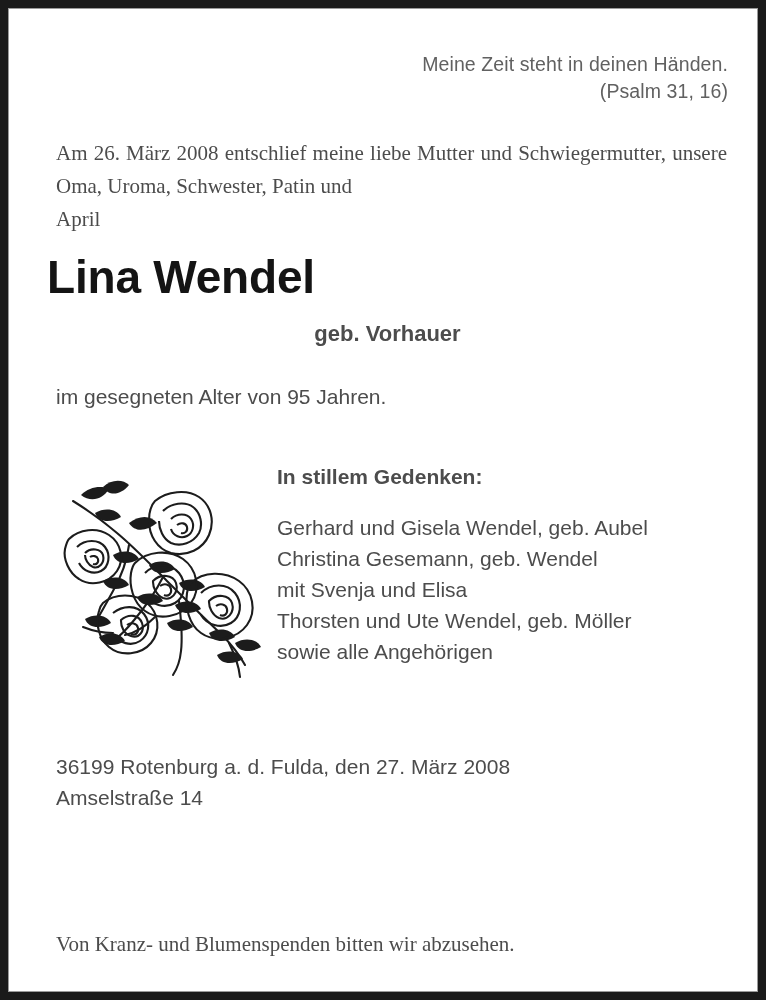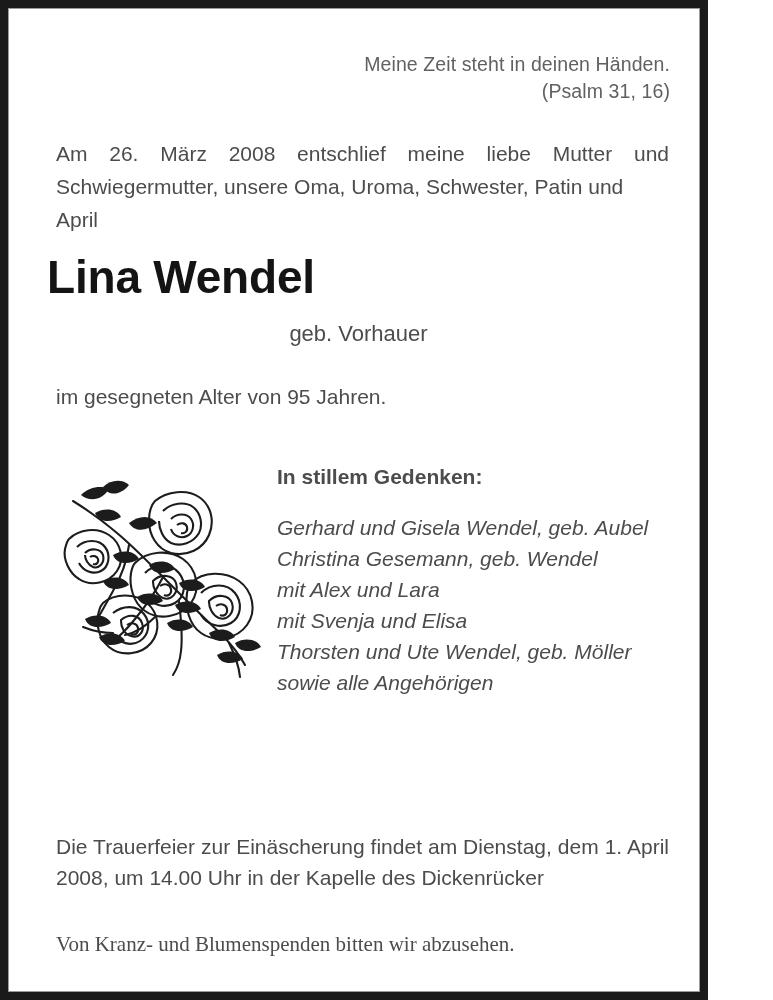--- a/index.html
+++ b/index.html
@@ -2,21 +2,21 @@
 <html><head>
 <meta charset="utf-8">
 <style>
   html, body {
     margin: 0;
     padding: 0;
     background: #ffffff;
   }
   .page {
     position: relative;
-    width: 708px;
+    width: 766px;
     height: 1000px;
     background: #1a1a1a;
     box-sizing: border-box;
     padding: 8px;
     overflow: hidden;
     font-family: "Liberation Sans", sans-serif;
   }
   .inner {
     position: relative;
     width: 100%;
@@ -50,20 +50,21 @@
   .intro {
     position: absolute;
     top: 128px;
     left: 9px;
     right: 1px;
     color: #4c4c4c;
     font-size: 21px;
     line-height: 33px;
     text-align: justify;
     text-justify: inter-word;
+    font-family: Liberation Serif, serif;
   }
   .intro .lastline { display: block; }
 
   
   .name {
     position: absolute;
     top: 240px;
     left: 0;
     right: 0;
     color: #141414;
@@ -74,20 +75,21 @@
   }
   .maiden {
     position: absolute;
     top: 310px;
     left: 0;
     right: 0;
     text-align: center;
     color: #4c4c4c;
     font-size: 22px;
     line-height: 30px;
+    font-weight: bold;
   }
 
   
   .age {
     position: absolute;
     top: 373px;
     left: 9px;
     color: #4c4c4c;
     font-size: 21px;
     line-height: 30px;
@@ -104,21 +106,20 @@
     line-height: 30px;
     font-weight: bold;
   }
   .mourners {
     position: absolute;
     top: 503px;
     left: 230px;
     color: #4c4c4c;
     font-size: 21px;
     line-height: 31px;
-    font-style: italic;
   }
   .mourners div { white-space: nowrap; }
 
   
   .rose {
     position: absolute;
     top: 468px;
     left: 12px;
     width: 205px;
     height: 210px;
@@ -244,26 +245,29 @@
             <path d="M150 124 C158 116 170 118 173 126 C176 136 168 144 160 141 C153 138 150 130 150 125 Z"></path>
             <path d="M157 129 C161 126 167 127 168 132 C169 137 165 140 161 138"></path>
           </g>
         </svg>
       </div>
 
       <div class="gedenken-title">In stillem Gedenken:</div>
       <div class="mourners">
         <div>Gerhard und Gisela Wendel, geb. Aubel</div>
         <div>Christina Gesemann, geb. Wendel</div>
-        <div>mit Alex und Lara</div>
         <div>mit Svenja und Elisa</div>
         <div>Thorsten und Ute Wendel, geb. Möller</div>
         <div>sowie alle Angehörigen</div>
       </div>
 
-
-      <div class="ceremony"><span>Die Trauerfeier zur Einäscherung findet am Dienstag, dem 1. April 2008, um 14.00 Uhr in der Kapelle des Dickenrücker</span></div>
+      <div class="place">
+        <div>36199 Rotenburg a. d. Fulda, den 27. März 2008</div>
+        <div>Amselstraße 14</div>
+      </div>
+
+      <div class="ceremony"></div>
 
       <div class="closing">Von Kranz- und Blumenspenden bitten wir abzusehen.</div>
 
     </div>
   </div>
 </div>
 
 </body></html>

